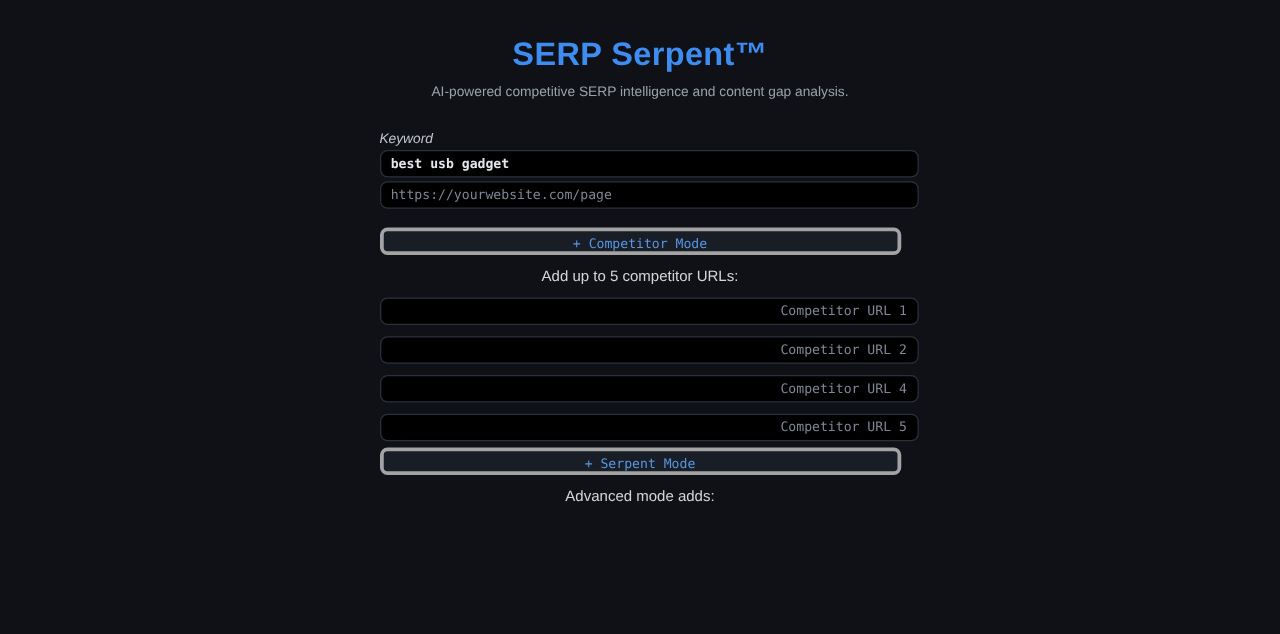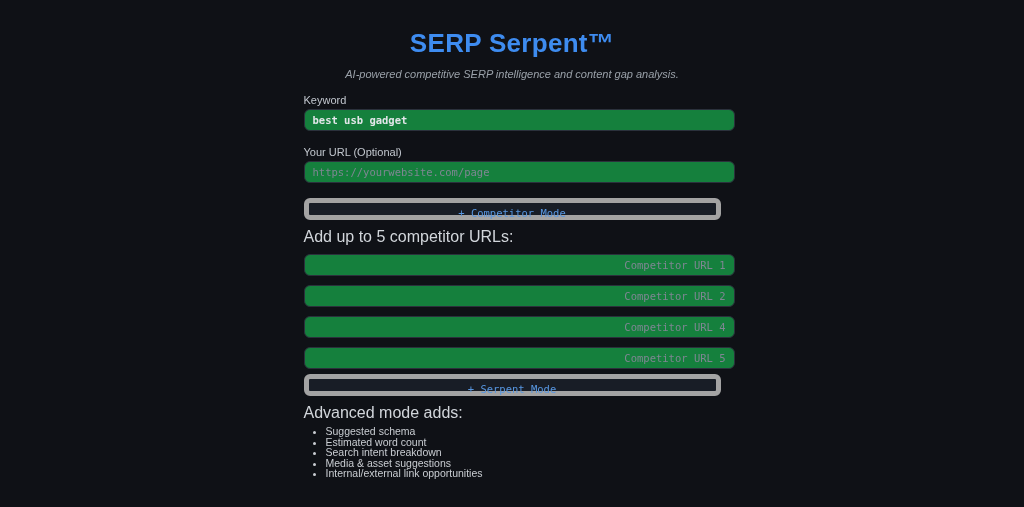--- a/index.html
+++ b/index.html
@@ -23,72 +23,72 @@
     line-height: 30px;
     font-weight: 700;
     letter-spacing: 0.3px;
   }
   .subtitle {
     margin: 10px 0 0;
     text-align: center;
     color: #9aa1a9;
     font-size: 11px;
     line-height: 13px;
-    font-style: italic;
   }
   .field-label {
     display: block;
     margin-top: 15px;
     color: #c2c7ce;
     font-size: 11px;
     line-height: 12px;
   }
-  .field-label.first { margin-top: 13px; }
+  .field-label.first { margin-top: 24px; font-style: italic; }
   .text-input {
     display: block;
     width: 431px;
     height: 22px;
     margin-top: 3px;
-    background: #15803d;
+    background: #000000;
     border: 1px solid #2b313c;
     border-radius: 6px;
     padding: 0 8px;
     font-family: "DejaVu Sans Mono", monospace;
     font-size: 10.5px;
     color: #e3e6ea;
     font-weight: 700;
     outline: none;
   }
   .text-input::placeholder {
     color: #7f8693;
     font-weight: 400;
     opacity: 1;
   }
   .mode-button {
     display: block;
     width: 100%;
     height: 22px;
     margin-top: 15px;
     background: #181d26;
-    border: 5px solid #a3a3a3;
+    border: 3px solid #a3a3a3;
     border-radius: 6px;
     color: #5796e0;
     font-family: "DejaVu Sans Mono", monospace;
     font-size: 10.5px;
     line-height: 20px;
     text-align: center;
     padding: 0;
     cursor: pointer;
   }
   .mode-button.advanced { margin-top: 5px; }
   .section-heading {
     margin-top: 10px;
     color: #d2d6db;
-    font-size: 16px;
+    font-size: 12px;
     line-height: 14px;
+    text-align: center;
   }
   .section-heading.advanced-heading { }
   .comp-input { margin-top: 9px; text-align: right; }
   .comp-input.first { margin-top: 10px; }
   .feature-list {
     margin: 6px 0 0;
     padding-left: 22px;
     color: #c9cdd2;
     font-size: 10.5px;
     line-height: 1.0;
@@ -99,37 +99,29 @@
 <body>
 
 <div class="container">
 
   <h1 class="page-title">SERP Serpent™</h1>
   <p class="subtitle">AI-powered competitive SERP intelligence and content gap analysis.</p>
 
   <label class="field-label first">Keyword</label>
   <input type="text" class="text-input" value="best usb gadget" style="">
 
-  <label class="field-label">Your URL (Optional)</label>
   <input type="text" class="text-input" placeholder="https://yourwebsite.com/page" style="">
 
   <button class="mode-button">+ Competitor Mode</button>
 
   <div class="section-heading">Add up to 5 competitor URLs:</div>
 
   <input type="text" class="text-input comp-input first" placeholder="Competitor URL 1" style="">
   <input type="text" class="text-input comp-input" placeholder="Competitor URL 2" style="">
   <input type="text" class="text-input comp-input" placeholder="Competitor URL 4" style="">
   <input type="text" class="text-input comp-input" placeholder="Competitor URL 5" style="">
 
   <button class="mode-button advanced">+ Serpent Mode</button>
 
   <div class="section-heading advanced-heading">Advanced mode adds:</div>
 
-  <ul class="feature-list">
-    <li>Suggested schema</li>
-    <li>Estimated word count</li>
-    <li>Search intent breakdown</li>
-    <li>Media &amp; asset suggestions</li>
-    <li>Internal/external link opportunities</li>
-  </ul>
 
 </div>
 
 </body></html>

